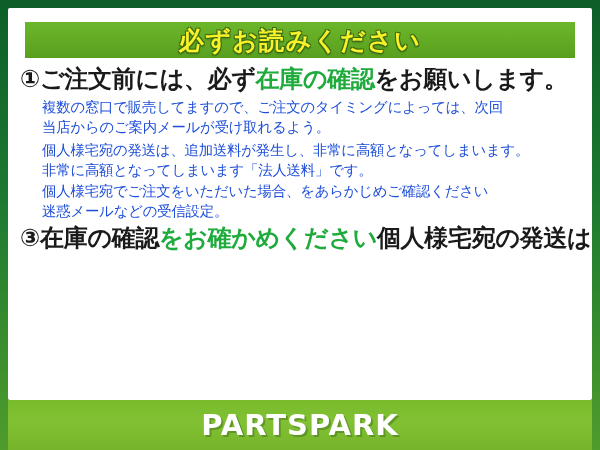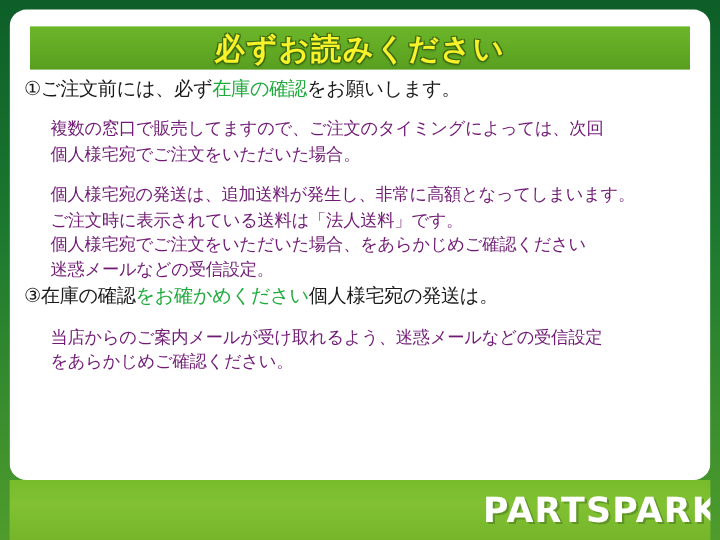--- a/index.html
+++ b/index.html
@@ -26,21 +26,21 @@
 
   
   .card {
     position: absolute;
     left: 8px;
     top: 8px;
     width: 584px;
     height: 392px;
     box-sizing: border-box;
     background: #ffffff;
-    border-radius: 14px;
+    border-radius: 2px;
     overflow: hidden;
   }
 
   
   .title-bar {
     position: absolute;
     left: 17px;
     top: 14px;
     width: 550px;
     height: 36px;
@@ -70,54 +70,54 @@
     left: 0;
     top: 56px;
     width: 584px;
     padding: 0 10px 0 12px;
     box-sizing: border-box;
   }
 
   .item { margin-bottom: 2px; }
 
   .item-head {
-    font-size: 16px;
-    font-weight: normal;
+    font-size: 24px;
+    font-weight: bold;
     color: #1a1a1a;
     line-height: 1.28;
     letter-spacing: -0.3px;
     white-space: nowrap;
   }
   .item-head.wrapline {
     padding-left: 21px;
   }
   .hl { color: #1faa3c; }
 
   .item-body {
     font-size: 14.4px;
-    color: #701a75;
+    color: #1d4ed8;
     line-height: 1.42;
     letter-spacing: -0.2px;
     padding-left: 22px;
-    margin-top: 14px;
+    margin-top: 2px;
     white-space: nowrap;
   }
   .item-body div { white-space: nowrap; }
 
   
   .footer {
     position: absolute;
     left: 0;
     bottom: 0;
     width: 600px;
     height: 50px;
     background: linear-gradient(to bottom, #77bb2b 0%, #81c133 40%, #76b52a 100%);
     display: flex;
     align-items: center;
-    justify-content: flex-end;
+    justify-content: center;
   }
   .brand {
     color: #ffffff;
     font-family: "DejaVu Sans", "Liberation Sans", sans-serif;
     font-size: 29px;
     font-weight: bold;
     letter-spacing: 1px;
     text-shadow: 2px 2px 0 rgba(40,80,20,0.35);
   }
 
@@ -142,39 +142,35 @@
     <div class="title-bar">
       <span class="title-text">必ずお読みください</span>
     </div>
 
     <div class="content">
 
       <div class="item">
         <div class="item-head"><span>①</span><span>ご注文前には、必ず</span><span class="hl">在庫の確認</span><span>をお願いします。</span></div>
         <div class="item-body">
           <div>複数の窓口で販売してますので、ご注文のタイミングによっては、次回</div>
-          <div>個人様宅宛でご注文をいただいた場合。</div>
+          <div>当店からのご案内メールが受け取れるよう。</div>
         </div>
       </div>
 
       <div class="item">
         <div class="item-body">
           <div>個人様宅宛の発送は、追加送料が発生し、非常に高額となってしまいます。</div>
-          <div>ご注文時に表示されている送料は「法人送料」です。</div>
+          <div>非常に高額となってしまいます「法人送料」です。</div>
           <div>個人様宅宛でご注文をいただいた場合、をあらかじめご確認ください</div>
           <div>迷惑メールなどの受信設定。</div>
         </div>
       </div>
 
       <div class="item">
         <div class="item-head"><span>③</span><span>在庫の確認</span><span class="hl">をお確かめください</span><span>個人様宅宛の発送は。</span></div>
-        <div class="item-body">
-          <div>当店からのご案内メールが受け取れるよう、迷惑メールなどの受信設定</div>
-          <div>をあらかじめご確認ください。</div>
-        </div>
       </div>
 
     </div>
   </div>
 
   <div class="footer">
     <span class="brand">PARTSPARK</span>
   </div>
 
   <div class="edge left"></div>

